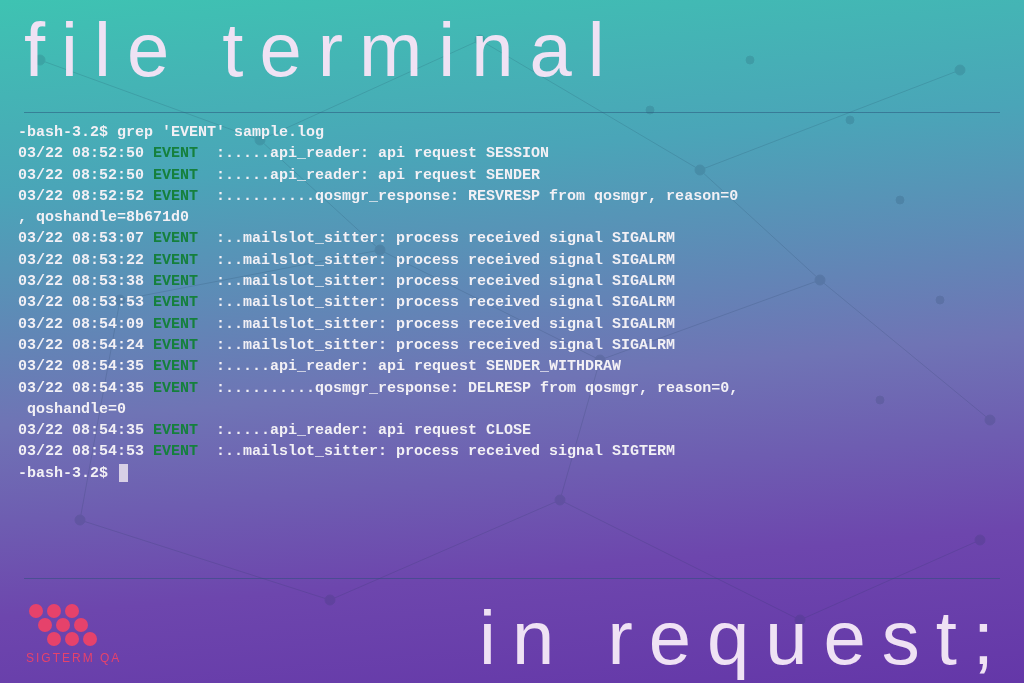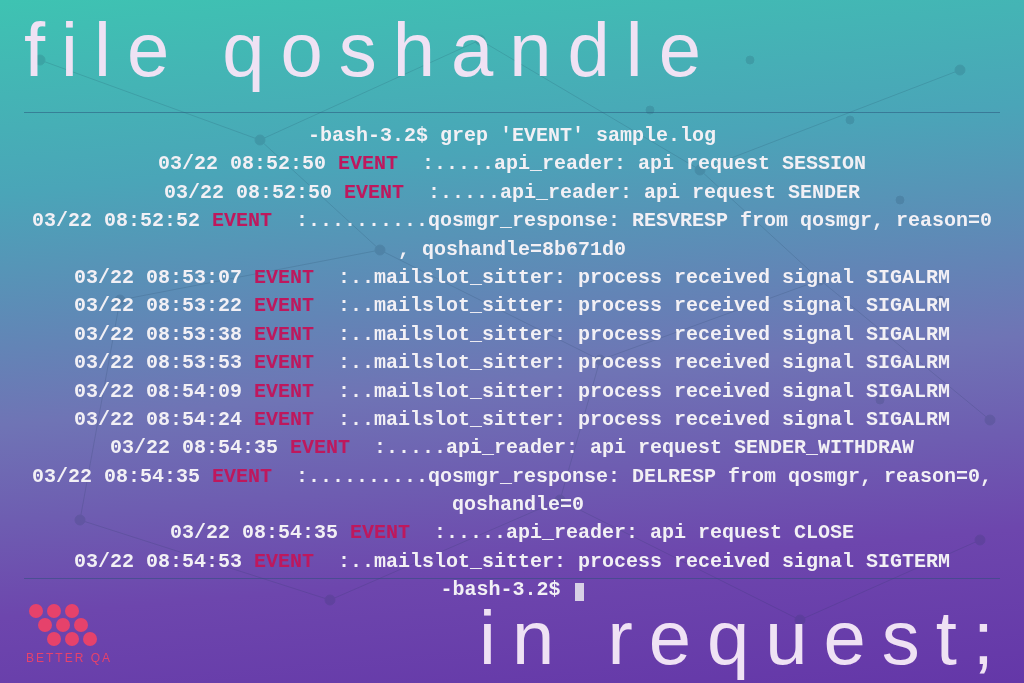--- a/index.html
+++ b/index.html
@@ -52,28 +52,27 @@
     font-family: 'Segoe UI', 'Helvetica Neue', Arial, sans-serif;
     white-space: nowrap;
   }
   .terminal {
     position: absolute;
     top: 122px;
     left: 18px;
     right: 18px;
     color: #f2f0f5;
     font-family: 'Menlo', 'Consolas', 'Courier New', monospace;
-    font-size: 20px;
+    font-size: 15px;
     line-height: 1.42;
     font-weight: bold;
     white-space: pre;
-    text-align: center;
   }
   .terminal .line { white-space: pre; }
-  .hl { color: #be185d; }
+  .hl { color: #15803d; }
   .cursor {
     display: inline-block;
     width: 9px;
     height: 18px;
     background: #d8d0e6;
     vertical-align: text-bottom;
     margin-left: 2px;
   }
   .logo {
     position: absolute;
@@ -128,21 +127,21 @@
       <circle cx="980" cy="540" r="5"></circle>
     <circle cx="900" cy="200" r="4"></circle>
       <circle cx="850" cy="120" r="4"></circle>
       <circle cx="750" cy="60" r="4"></circle>
     <circle cx="650" cy="110" r="4"></circle>
       <circle cx="940" cy="300" r="4"></circle>
       <circle cx="880" cy="400" r="4"></circle>
   </g>
 </svg>
 
-<div class="heading-top">file qoshandle</div>
+<div class="heading-top">file terminal</div>
 <div class="hr-top"></div>
 
 <div class="terminal" id="terminal"><div class="line">-bash-3.2$ grep 'EVENT' sample.log</div><div class="line">03/22 08:52:50 <span class="hl">EVENT</span>  :.....api_reader: api request SESSION</div><div class="line">03/22 08:52:50 <span class="hl">EVENT</span>  :.....api_reader: api request SENDER</div><div class="line">03/22 08:52:52 <span class="hl">EVENT</span>  :..........qosmgr_response: RESVRESP from qosmgr, reason=0</div><div class="line">, qoshandle=8b671d0</div><div class="line">03/22 08:53:07 <span class="hl">EVENT</span>  :..mailslot_sitter: process received signal SIGALRM</div><div class="line">03/22 08:53:22 <span class="hl">EVENT</span>  :..mailslot_sitter: process received signal SIGALRM</div><div class="line">03/22 08:53:38 <span class="hl">EVENT</span>  :..mailslot_sitter: process received signal SIGALRM</div><div class="line">03/22 08:53:53 <span class="hl">EVENT</span>  :..mailslot_sitter: process received signal SIGALRM</div><div class="line">03/22 08:54:09 <span class="hl">EVENT</span>  :..mailslot_sitter: process received signal SIGALRM</div><div class="line">03/22 08:54:24 <span class="hl">EVENT</span>  :..mailslot_sitter: process received signal SIGALRM</div><div class="line">03/22 08:54:35 <span class="hl">EVENT</span>  :.....api_reader: api request SENDER_WITHDRAW</div><div class="line">03/22 08:54:35 <span class="hl">EVENT</span>  :..........qosmgr_response: DELRESP from qosmgr, reason=0,</div><div class="line"> qoshandle=0</div><div class="line">03/22 08:54:35 <span class="hl">EVENT</span>  :.....api_reader: api request CLOSE</div><div class="line">03/22 08:54:53 <span class="hl">EVENT</span>  :..mailslot_sitter: process received signal SIGTERM</div><div class="line">-bash-3.2$ <span class="cursor"></span></div></div>
 
 <div class="hr-bottom"></div>
 <div class="heading-bottom">in request;</div>
 
 <div class="logo">
   <svg width="72" height="48" viewBox="0 0 72 48">
     <g fill="#e6426b">
@@ -150,14 +149,14 @@
         <circle cx="28" cy="10" r="7"></circle>
         <circle cx="46" cy="10" r="7"></circle>
       <circle cx="19" cy="24" r="7"></circle>
         <circle cx="37" cy="24" r="7"></circle>
         <circle cx="55" cy="24" r="7"></circle>
       <circle cx="28" cy="38" r="7"></circle>
         <circle cx="46" cy="38" r="7"></circle>
         <circle cx="64" cy="38" r="7"></circle>
     </g>
   </svg>
-  <div class="logo-text">BETTER QA</div>
+  <div class="logo-text">SIGTERM QA</div>
 </div>
 
 </body></html>

